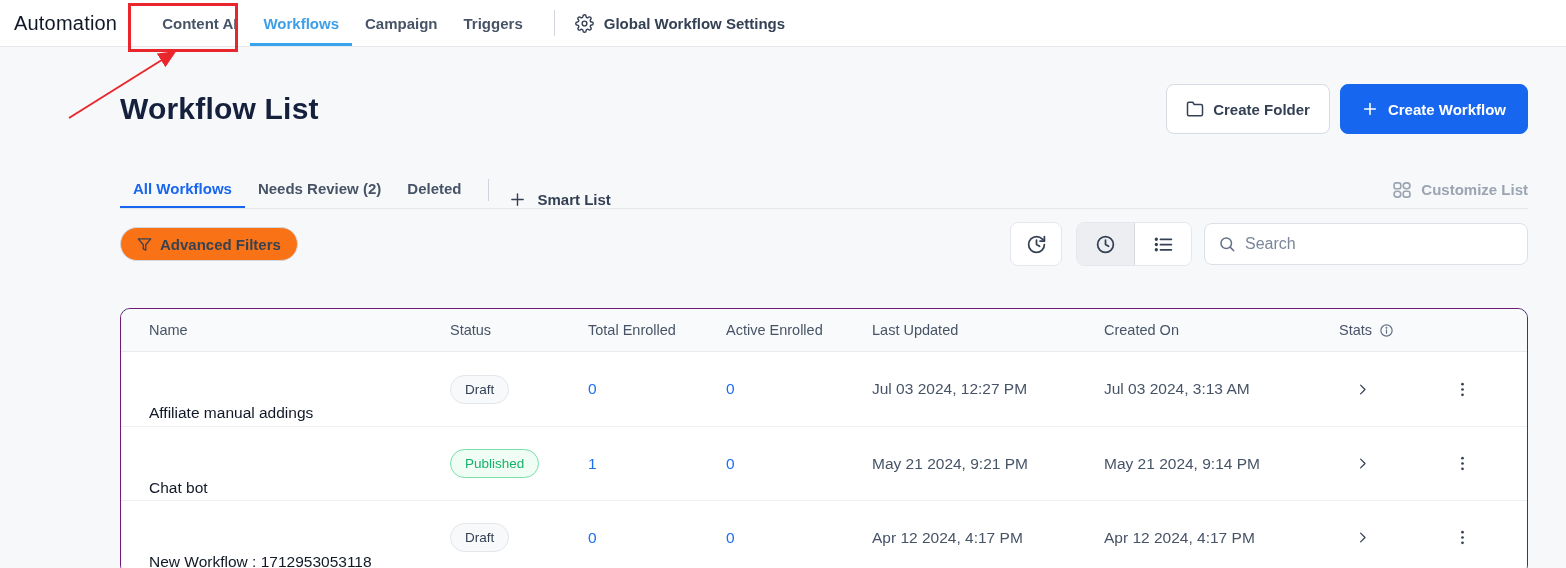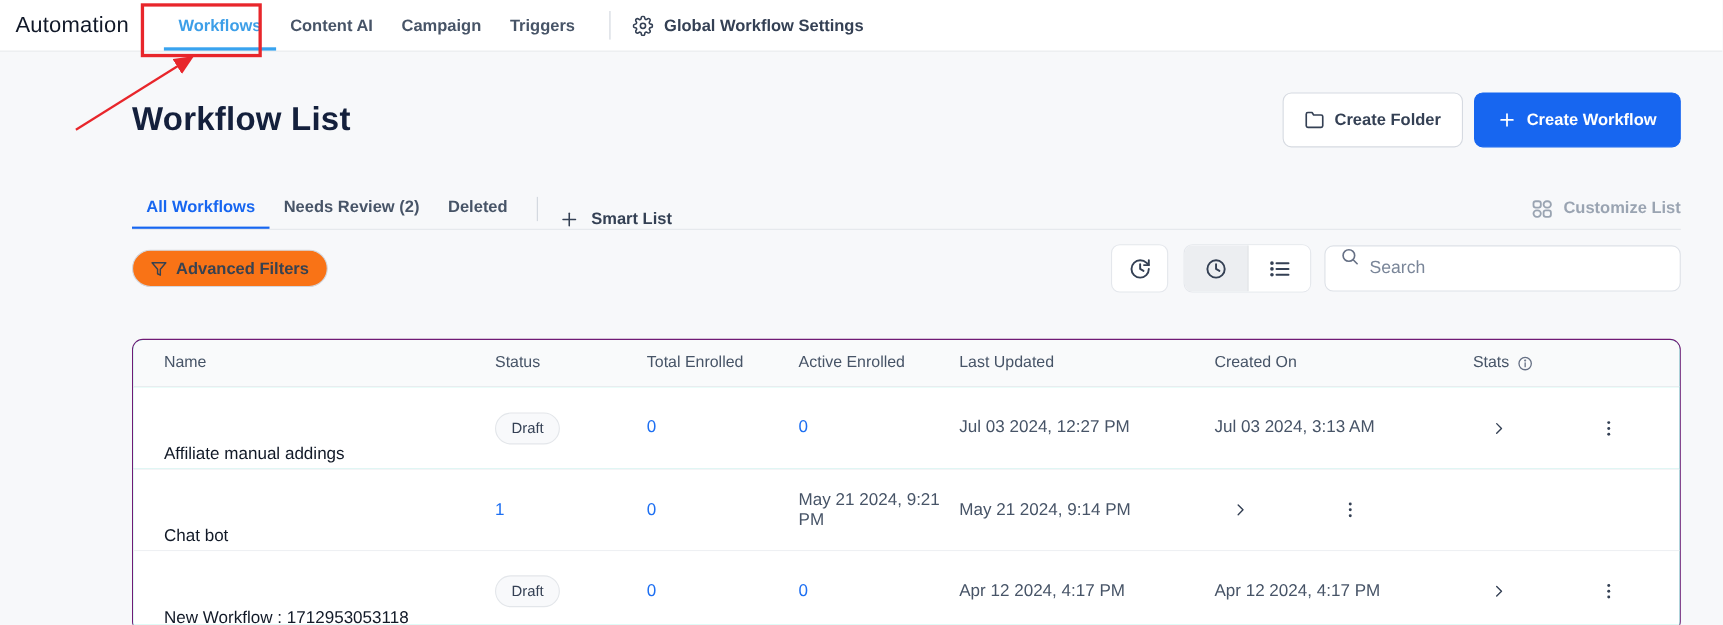--- a/index.html
+++ b/index.html
@@ -64,21 +64,21 @@
   .icon-btn {
     width:52px; height:44px; background:#fff; border:1px solid #e4e7ec; border-radius:8px;
     display:flex; align-items:center; justify-content:center; cursor:pointer;
   }
   .segmented { margin-left:14px; display:flex; height:44px; border:1px solid #e4e7ec; border-radius:8px; overflow:hidden; background:#fff; }
   .segment { width:57px; display:flex; align-items:center; justify-content:center; cursor:pointer; background:#fff; }
   .segment.selected { background:#eceef1; }
   .segment + .segment { border-left:1px solid #d7dbe0; }
   .search-box {
     margin-left:12px; width:324px; height:42px; background:#fff; border:1px solid #dde1e7;
-    border-radius:8px; display:flex; padding:0 13px; gap:9px;
+    border-radius:8px; display:flex; align-items:center; padding:0 13px; gap:9px;
   }
   .search-box input { border:none; outline:none; flex:1; font-size:16px; color:#101828; font-family:inherit; background:transparent; }
   .search-box input::placeholder { color:#7a8699; }
 
   
   .table-card { margin-top:42px; background:#5eead4; border:1px solid #701a75; border-radius:10px; overflow:hidden; }
   .tr { display:grid; grid-template-columns:301px 138px 138px 146px 232px 235px 1fr; padding-left:28px; align-items:center; }
   .thead { height:43px; background:#f9fafb; border-bottom:1px solid #e7eaee; color:#475467; font-size:14.5px; font-weight:500; }
   .th-stats { display:flex; align-items:center; gap:7px; }
   .row { height:74px; background:#fff; }
@@ -92,22 +92,22 @@
   .cell-stats { display:flex; align-items:center; }
   .chev { margin-left:16px; cursor:pointer; }
   .kebab { margin-left:84px; cursor:pointer; }
 </style>
 </head>
 <body>
 
 <header class="topnav">
   <div class="app-title">Automation</div>
   <nav class="nav-tabs">
+    <div class="nav-tab">Content AI</div>
     <div class="nav-tab active">Workflows</div>
-    <div class="nav-tab">Content AI</div>
     <div class="nav-tab">Campaign</div>
     <div class="nav-tab">Triggers</div>
   </nav>
   <div class="nav-div"></div>
   <div class="global-settings">
     <span>
       <svg width="19" height="19" viewBox="0 0 24 24" fill="none" stroke="#344054" stroke-width="1.8" stroke-linecap="round" stroke-linejoin="round">
         <circle cx="12" cy="12" r="3"></circle>
         <path d="M19.4 15a1.65 1.65 0 0 0 .33 1.82l.06.06a2 2 0 0 1 0 2.83 2 2 0 0 1-2.83 0l-.06-.06a1.65 1.65 0 0 0-1.82-.33 1.65 1.65 0 0 0-1 1.51V21a2 2 0 0 1-2 2 2 2 0 0 1-2-2v-.09A1.65 1.65 0 0 0 9 19.4a1.65 1.65 0 0 0-1.82.33l-.06.06a2 2 0 0 1-2.83 0 2 2 0 0 1 0-2.83l.06-.06a1.65 1.65 0 0 0 .33-1.82 1.65 1.65 0 0 0-1.51-1H3a2 2 0 0 1-2-2 2 2 0 0 1 2-2h.09A1.65 1.65 0 0 0 4.6 9a1.65 1.65 0 0 0-.33-1.82l-.06-.06a2 2 0 0 1 0-2.83 2 2 0 0 1 2.83 0l.06.06a1.65 1.65 0 0 0 1.82.33H9a1.65 1.65 0 0 0 1-1.51V3a2 2 0 0 1 2-2 2 2 0 0 1 2 2v.09a1.65 1.65 0 0 0 1 1.51 1.65 1.65 0 0 0 1.82-.33l.06-.06a2 2 0 0 1 2.83 0 2 2 0 0 1 0 2.83l-.06.06a1.65 1.65 0 0 0-.33 1.82V9a1.65 1.65 0 0 0 1.51 1H21a2 2 0 0 1 2 2 2 2 0 0 1-2 2h-.09a1.65 1.65 0 0 0-1.51 1z"></path>
       </svg>
@@ -274,20 +274,21 @@
               <circle cx="12" cy="4.5" r="1.9"></circle>
               <circle cx="12" cy="12" r="1.9"></circle>
               <circle cx="12" cy="19.5" r="1.9"></circle>
             </svg>
         </span>
       </div>
     </div>
 
     <div class="tr row">
       <div class="cell-name">Chat bot</div>
+      <div><span class="pill published">Published</span></div>
       <div class="cell-link">1</div>
       <div class="cell-link">0</div>
       <div class="cell-date">May 21 2024, 9:21 PM</div>
       <div class="cell-date">May 21 2024, 9:14 PM</div>
       <div class="cell-stats">
         <span class="chev">
           <svg width="15" height="15" viewBox="0 0 24 24" fill="none" stroke="#344054" stroke-width="2" stroke-linecap="round" stroke-linejoin="round">
               <polyline points="9 5 16 12 9 19"></polyline>
             </svg>
         </span>

